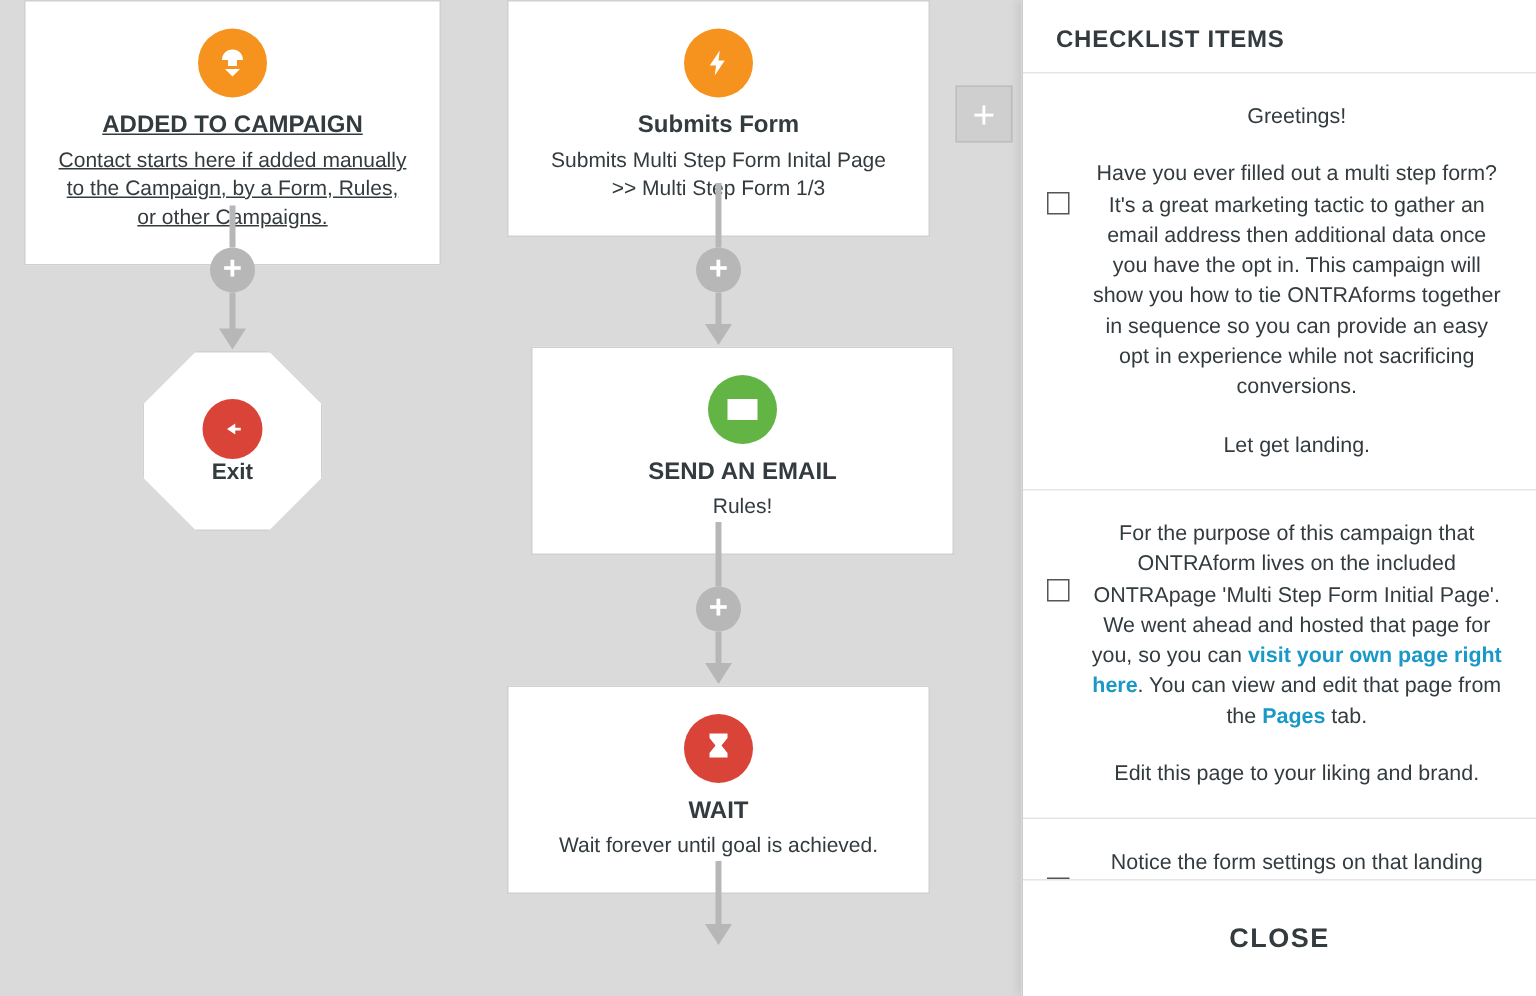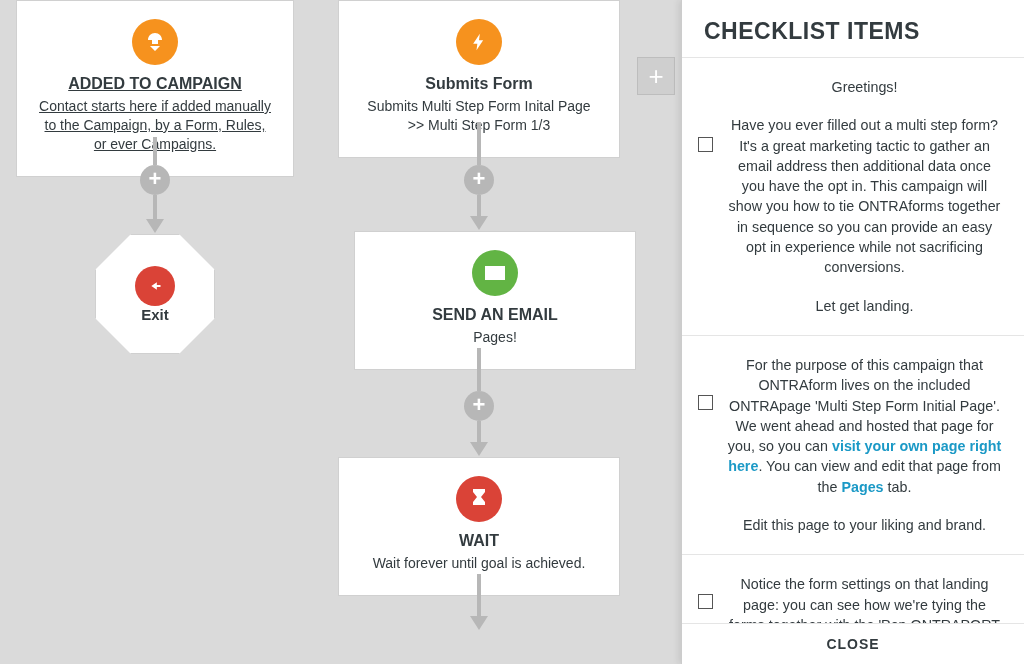--- a/index.html
+++ b/index.html
@@ -24,21 +24,21 @@
     width: 343px;
     background: #fff;
     border-left: 1px solid #ccc;
     display: flex;
     flex-direction: column;
     box-shadow: -3px 0 6px rgba(0,0,0,0.08);
   }
   .panel-header {
     padding: 18px 22px 12px 22px;
     font-weight: 700;
-    font-size: 23px;
+    font-size: 16px;
     letter-spacing: 0.5px;
     color: #333b3f;
     border-bottom: 1px solid #e5e5e5;
   }
   .panel-body {
     flex: 1;
     overflow: hidden;
     display: flex;
     flex-direction: column;
     text-align: center;
@@ -60,22 +60,22 @@
     margin-right: 14px;
     background: #fff;
   }
   .checklist-item .body { flex: 1; }
   .checklist-item p { margin-bottom: 18px; }
   .checklist-item p:last-child { margin-bottom: 0; }
   .link { color: #1b99c6; font-weight: 600; cursor: pointer; }
   .panel-footer {
     border-top: 1px solid #e5e5e5;
     text-align: center;
-    padding: 12px 0;
-    font-size: 14px;
+    padding: 28px 0;
+    font-size: 18px;
     font-weight: 700;
     letter-spacing: 1px;
     color: #333b3f;
     cursor: pointer;
     background:#fff;
   }
 
   
   .node {
     position: absolute;
@@ -167,21 +167,21 @@
 
 <div class="canvas">
 
   <div class="node" style="left:16px; top:0px; width:278px;text-decoration:underline;">
     <div class="icon-circle icon-orange">
       <svg width="24" height="24" viewBox="0 0 24 24">
           <path fill="#fff" d="M12 3c4 0 7 3 7 7h-4v4h-6v-4H5c0-4 3-7 7-7zm0 18l-5-5h10l-5 5z"></path>
         </svg>
     </div>
     <div class="title">ADDED TO CAMPAIGN</div>
-    <div class="desc">Contact starts here if added manually to the Campaign, by a Form, Rules, or ever Campaigns.</div>
+    <div class="desc">Contact starts here if added manually to the Campaign, by a Form, Rules, or other Campaigns.</div>
   </div>
 
   <div class="vline" style="left:153px; top:137px; height:28px;"></div>
   <div class="plus-btn" style="left:140px; top:165px;">+</div>
   <div class="vline" style="left:153px; top:195px; height:25px;"></div>
   <div class="arrowhead" style="left:146px; top:219px;"></div>
 
   <div class="octagon" style="left:95px; top:234px;">
     <div class="icon-circle icon-red">
       <svg width="22" height="22" viewBox="0 0 24 24">
@@ -208,21 +208,21 @@
   <div class="vline" style="left:477px; top:195px; height:22px;"></div>
   <div class="arrowhead" style="left:470px; top:216px;"></div>
 
   <div class="node" style="left:354px; top:231px; width:282px;">
     <div class="icon-circle icon-green">
       <svg width="24" height="18" viewBox="0 0 24 18">
           <path fill="#fff" d="M2 2h20v14H2V2zm10 7L3 3h18l-9 6z"></path>
         </svg>
     </div>
     <div class="title">SEND AN EMAIL</div>
-    <div class="desc">Pages!</div>
+    <div class="desc">Rules!</div>
   </div>
 
   <div class="vline" style="left:477px; top:348px; height:43px;"></div>
   <div class="plus-btn" style="left:464px; top:391px;">+</div>
   <div class="vline" style="left:477px; top:421px; height:22px;"></div>
   <div class="arrowhead" style="left:470px; top:442px;"></div>
 
   <div class="node" style="left:338px; top:457px; width:282px;">
     <div class="icon-circle icon-red">
       <svg width="18" height="22" viewBox="0 0 18 22">

